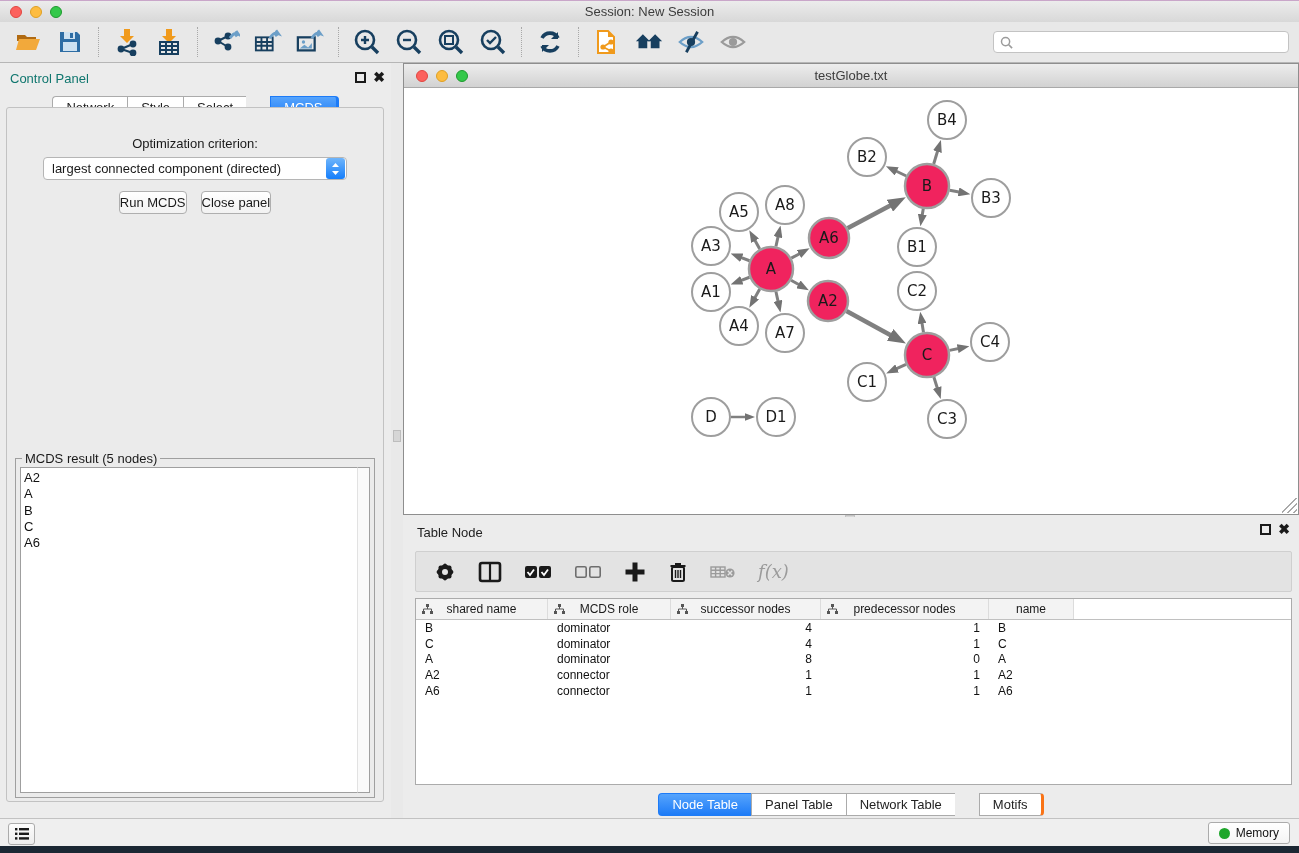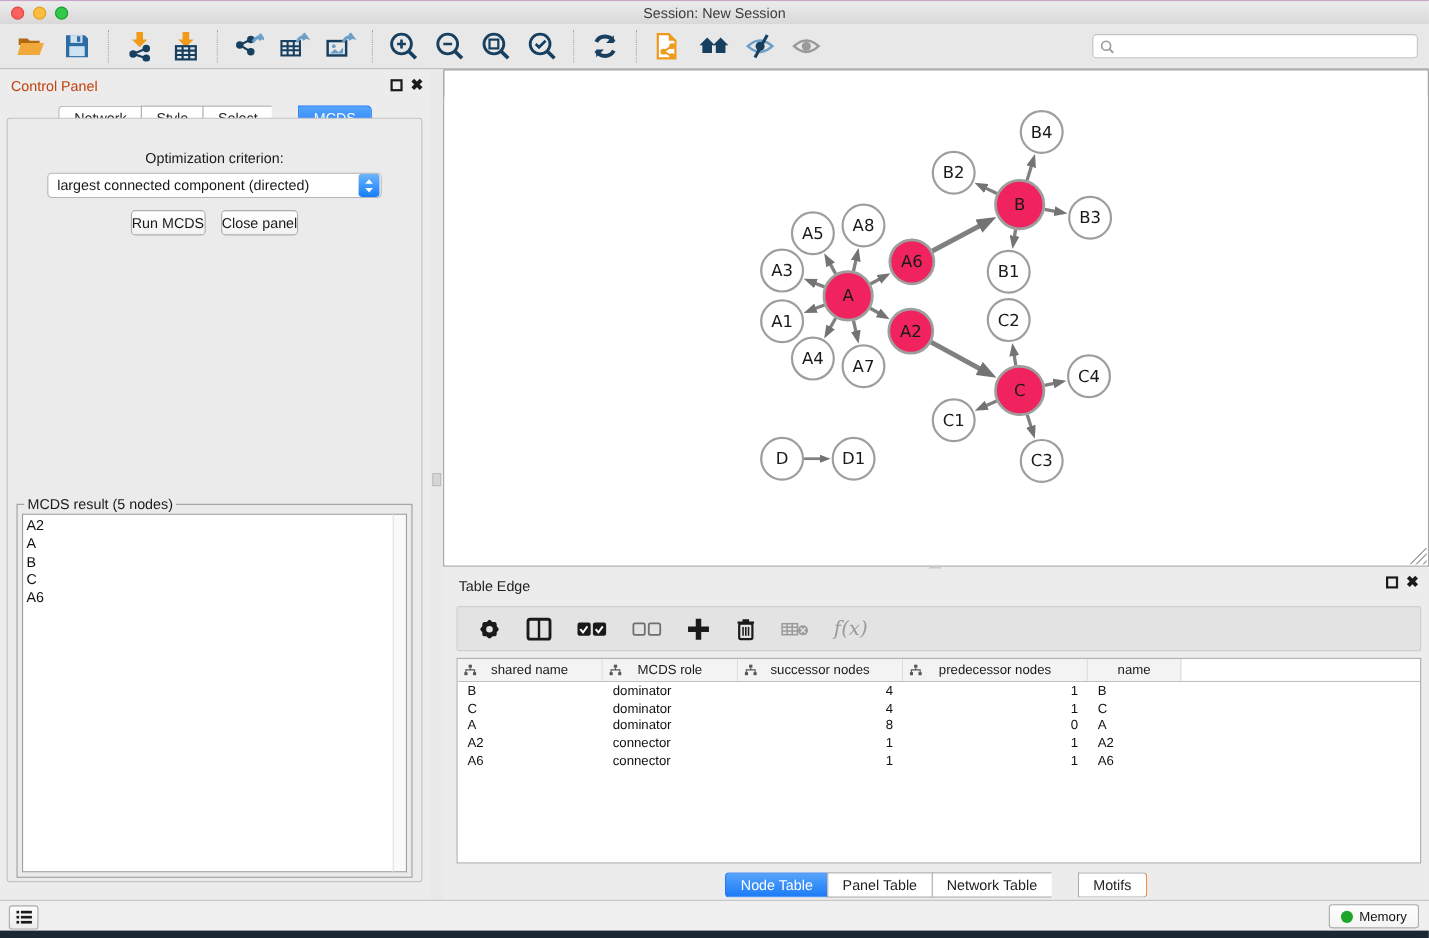--- a/index.html
+++ b/index.html
@@ -24,30 +24,30 @@
   .tb-sep { width:1px; height:30px; border-left:1px dotted #A8A8A8; }
   .tb-icon { width:28px; height:28px; display:flex; align-items:center; justify-content:center; cursor:default; }
   #search-field { position:absolute; right:10px; top:9px; width:296px; height:22px;
     background:#FFFFFF; border:1px solid #C3C3C3; border-radius:4px;
     display:flex; align-items:center; padding-left:6px; }
   #search-field input { border:none; outline:none; flex:1; font-size:12px; background:transparent; margin-left:4px; font-family:"Liberation Sans",sans-serif;}
 
   
   #control-panel { left:0; top:63px; width:391px; height:755px; background:#ECECEC; }
   #cp-header { position:absolute; left:0; top:5px; width:100%; height:22px; }
-  #cp-title { position:absolute; left:10px; top:3px; font-size:13px; color:#c2410c; }
+  #cp-title { position:absolute; left:10px; top:3px; font-size:13px; color:#0f766e; }
   .panel-btns { position:absolute; right:6px; top:4px; display:flex; gap:7px; align-items:center; }
   .float-icon { width:11px; height:11px; border:2px solid #1A1A1A; background:transparent; }
   .close-icon { font-size:14px; font-weight:bold; color:#1A1A1A; line-height:11px; }
   #cp-tabs { position:absolute; left:0; top:33px; width:100%; display:flex; justify-content:center; }
   .segmented { display:flex; }
   .seg-tab { font-size:13px; color:#222; background:#FFFFFF; border:1px solid #ABABAB;
     border-right:none; padding:3px 13px; cursor:default; }
   .seg-tab:first-child { border-radius:4px 0 0 4px; }
-  .seg-tab:last-child { border-radius:0 4px 4px 0; border-right:1px solid #f97316;margin-left:24px; }
+  .seg-tab:last-child { border-radius:0 4px 4px 0; border-right:3px solid #f97316;margin-left:24px; }
   .seg-tab.active { background:linear-gradient(#56A4FC,#1D7BF7); color:#FFFFFF; border-color:#1D7BF7; }
   #cp-box { position:absolute; left:6px; top:44px; width:378px; height:695px;
     background:#EBEBEB; border:1px solid #C2C2C2; border-radius:3px; }
   #opt-label { position:absolute; left:0; top:28px; width:100%; text-align:center; font-size:13px; color:#1A1A1A; }
   #criterion-select { position:absolute; left:36px; top:49px; width:304px; height:23px; background:#FFFFFF;
     border:1px solid #B5B5B5; border-radius:4px; display:flex; align-items:center; }
   #criterion-value { flex:1; font-size:13px; color:#1A1A1A; padding-left:8px; white-space:nowrap; overflow:hidden; }
   #criterion-stepper { width:19px; height:21px; margin-right:1px; border-radius:3px;
     background:linear-gradient(#6FB5FB,#157EFB); display:flex; flex-direction:column;
     align-items:center; justify-content:center; color:#fff; }
@@ -319,20 +319,28 @@
       <div id="mcds-scroll"></div>
     </div>
   </div>
 </div>
 
 <div id="v-divider" class="abs">
   <div id="v-grip"></div>
 </div>
 
 <div id="net-window" class="abs">
+  <div id="net-titlebar">
+    <div class="lights" style="left:12px; top:6px;">
+      <div class="light red"></div>
+      <div class="light yellow"></div>
+      <div class="light green"></div>
+    </div>
+    <span id="net-title">testGlobe.txt</span>
+  </div>
   <div id="net-canvas">
     <svg id="graph-svg" width="894" height="426">
       <defs>
         <marker id="arrow" viewBox="0 0 4 3" markerWidth="4" markerHeight="3" refX="2" refY="1.5" orient="auto" markerUnits="strokeWidth">
           <path d="M0,0 L4,1.5 L0,3 z" fill="#737373"></path>
         </marker>
       </defs>
       <g id="edge-layer">
           <line x1="345.52383930205286" y1="189.2325282675464" x2="332.21114516715534" y2="194.33572768592379" stroke="#808080" stroke-width="3" marker-end="url(#arrow)"></line>
           <line x1="387.05562706386604" y1="192.25929940427568" x2="399.5844540092065" y2="199.29302681218613" stroke="#808080" stroke-width="3" marker-end="url(#arrow)"></line>
@@ -398,21 +406,21 @@
           <circle cx="372" cy="329" r="19" fill="#FFFFFF" stroke="#9E9E9E" stroke-width="2"></circle>
           <text x="372" y="334" text-anchor="middle">D1</text>
         </g>
     </svg>
   </div>
   <div id="net-resize-grip"></div>
 </div>
 
 <div id="h-divider-grip" class="abs"></div>
 <div id="table-panel" class="abs">
-  <span id="tp-title">Table Edge</span>
+  <span id="tp-title">Table Node</span>
   <span class="panel-btns" style="top:7px; right:9px;">
     <span class="float-icon"></span>
     <span class="close-icon">✖</span>
   </span>
   <div id="tp-toolbar">
     <span class="tp-icon">
       <svg width="22" height="22" viewBox="0 0 22 22">
           <g fill="#1A1A1A">
             <rect x="4.5" y="4.5" width="13" height="13" rx="2"></rect>
             <rect x="4.5" y="4.5" width="13" height="13" rx="2" transform="rotate(45 11 11)"></rect>

